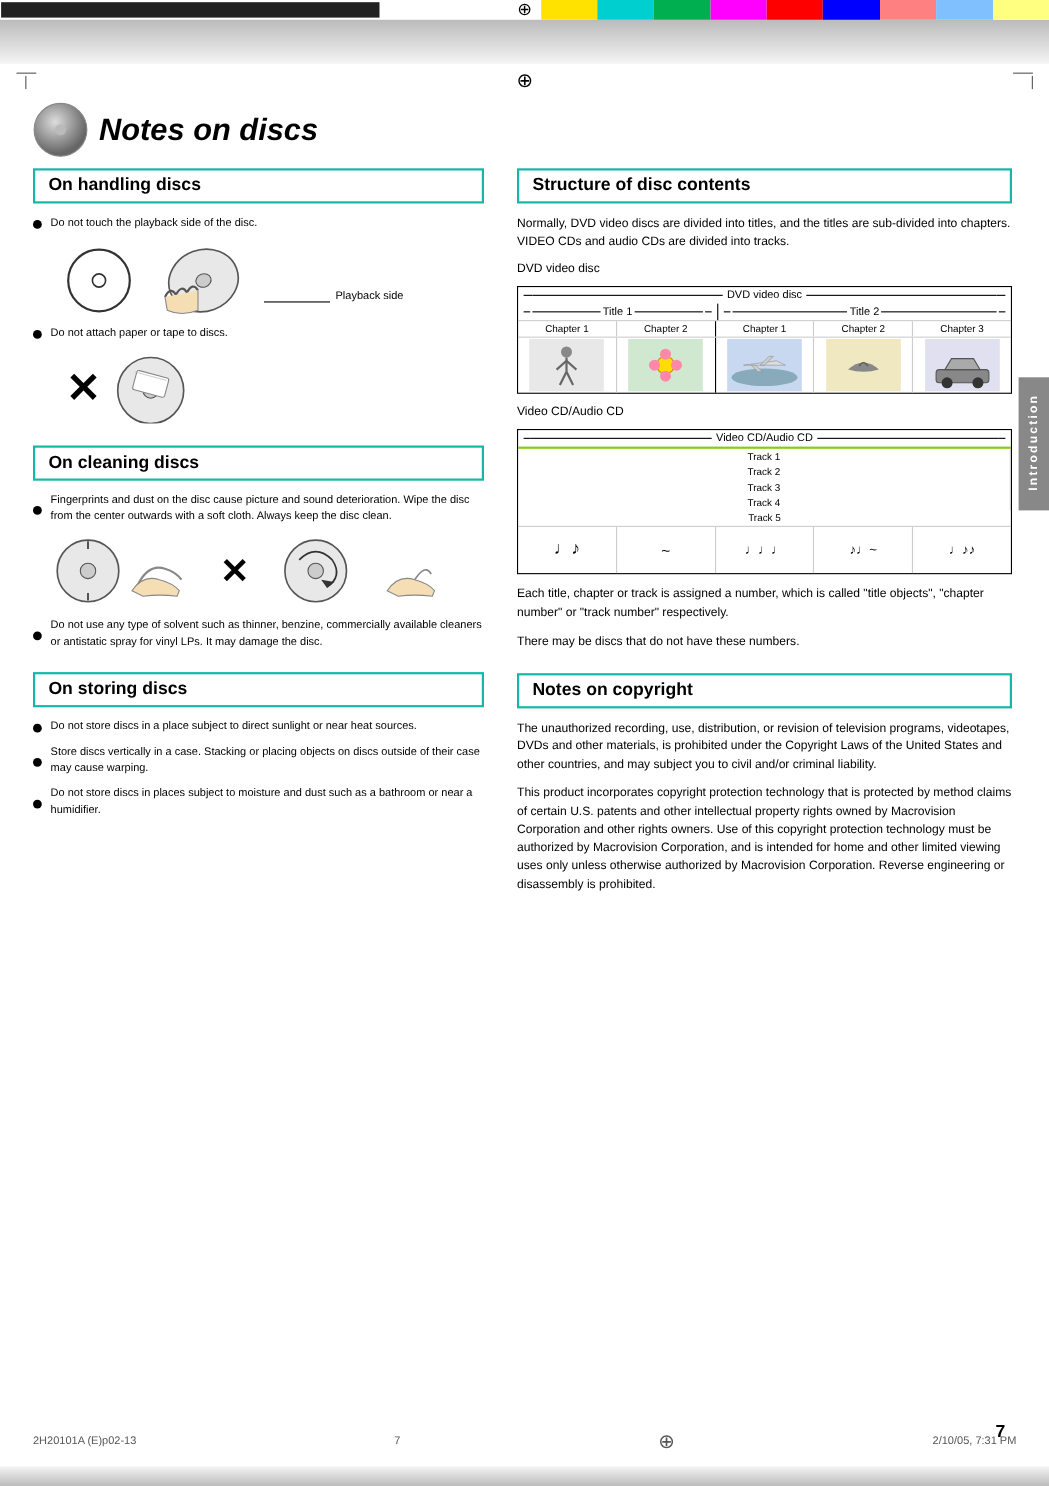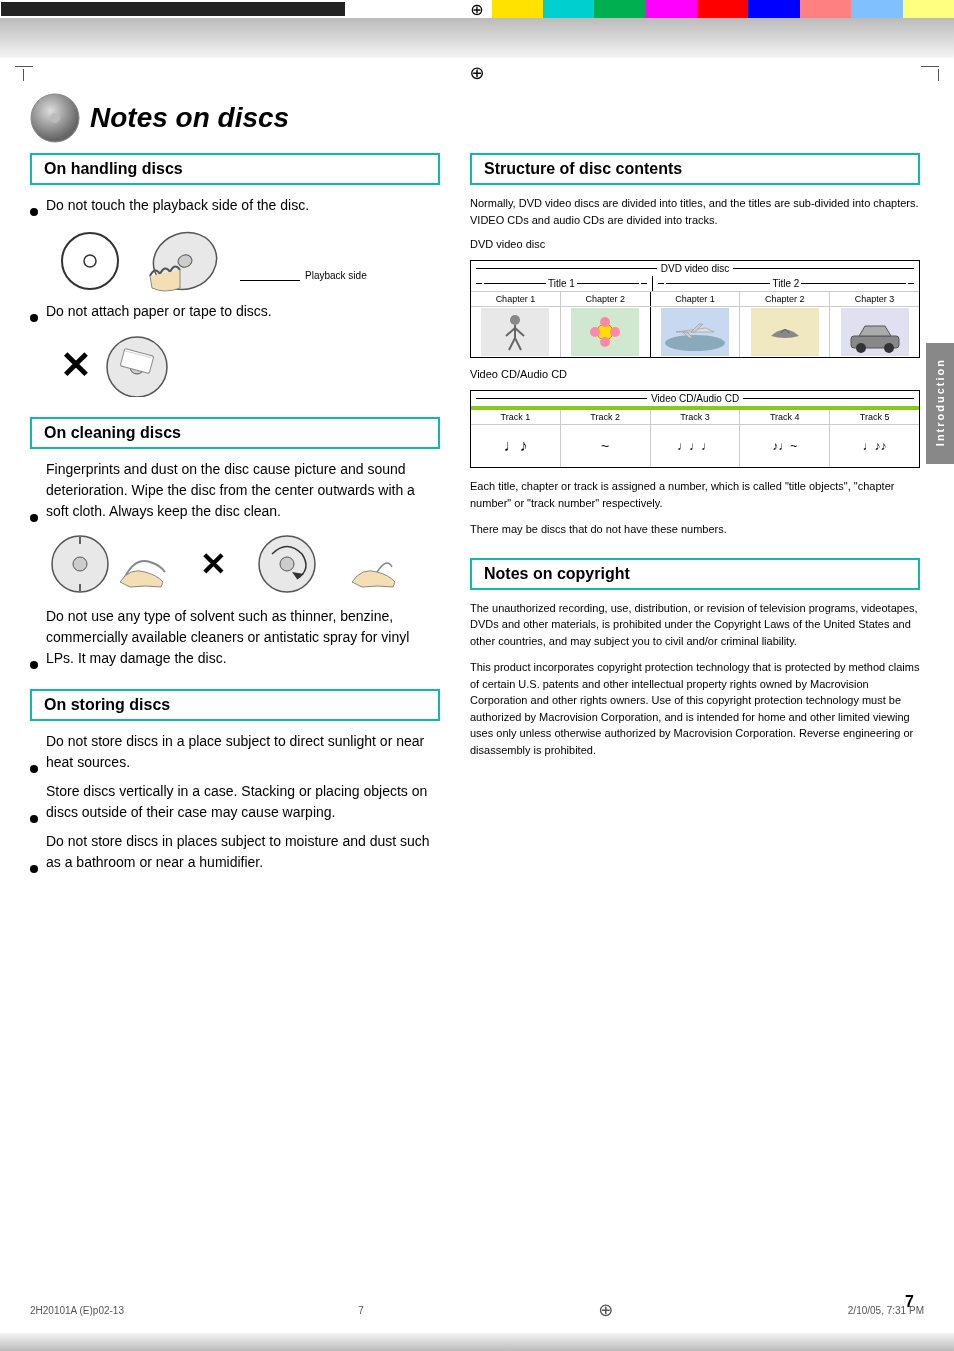--- a/index.html
+++ b/index.html
@@ -110,23 +110,23 @@
       font-size: 16px;
       font-weight: bold;
       margin-bottom: 10px;
       display: inline-block;
       width: 100%;
     }
 
     
     .bullet-item {
       display: flex;
-      align-items: flex-end;
+      align-items: center;
       margin-bottom: 8px;
-      font-size: 14px;
+      font-size: 10px;
       line-height: 1.5;
     }
     .bullet-dot {
       width: 8px;
       height: 8px;
       border-radius: 50%;
       background: #000;
       flex-shrink: 0;
       margin-top: 3px;
       margin-right: 8px;
@@ -484,21 +484,21 @@
       <div class="track-diagram">
 
         <div style="display:flex; align-items:center; padding:2px 5px; font-size:10px;">
           <div style="width:6px;height:1px;background:#000;flex-shrink:0;"></div>
           <div style="flex:1;border-top:1px solid #000;height:1px;"></div>
           <span style="padding:0 4px;white-space:nowrap;">Video CD/Audio CD</span>
           <div style="flex:1;border-top:1px solid #000;height:1px;"></div>
           <div style="width:6px;height:1px;background:#000;flex-shrink:0;"></div>
         </div>
 
-        <div style="display:flex; font-size:9px; border-top:4px solid #84cc16;">
+        <div style="display:flex; font-size:9px; border-top:2px solid #84cc16;flex-direction:column;">
           <div style="flex:1;border-right:1px solid #ccc;padding:2px 3px;text-align:center;">Track 1</div>
           <div style="flex:1;border-right:1px solid #ccc;padding:2px 3px;text-align:center;">Track 2</div>
           <div style="flex:1;border-right:1px solid #ccc;padding:2px 3px;text-align:center;">Track 3</div>
           <div style="flex:1;border-right:1px solid #ccc;padding:2px 3px;text-align:center;">Track 4</div>
           <div style="flex:1;padding:2px 3px;text-align:center;">Track 5</div>
         </div>
 
         <div style="display:flex; border-top:1px solid #ccc;">
           <div style="flex:1;border-right:1px solid #ccc;height:42px;display:flex;align-items:center;justify-content:center;font-size:16px;">♩♪</div>
           <div style="flex:1;border-right:1px solid #ccc;height:42px;display:flex;align-items:center;justify-content:center;font-size:14px;">~</div>

